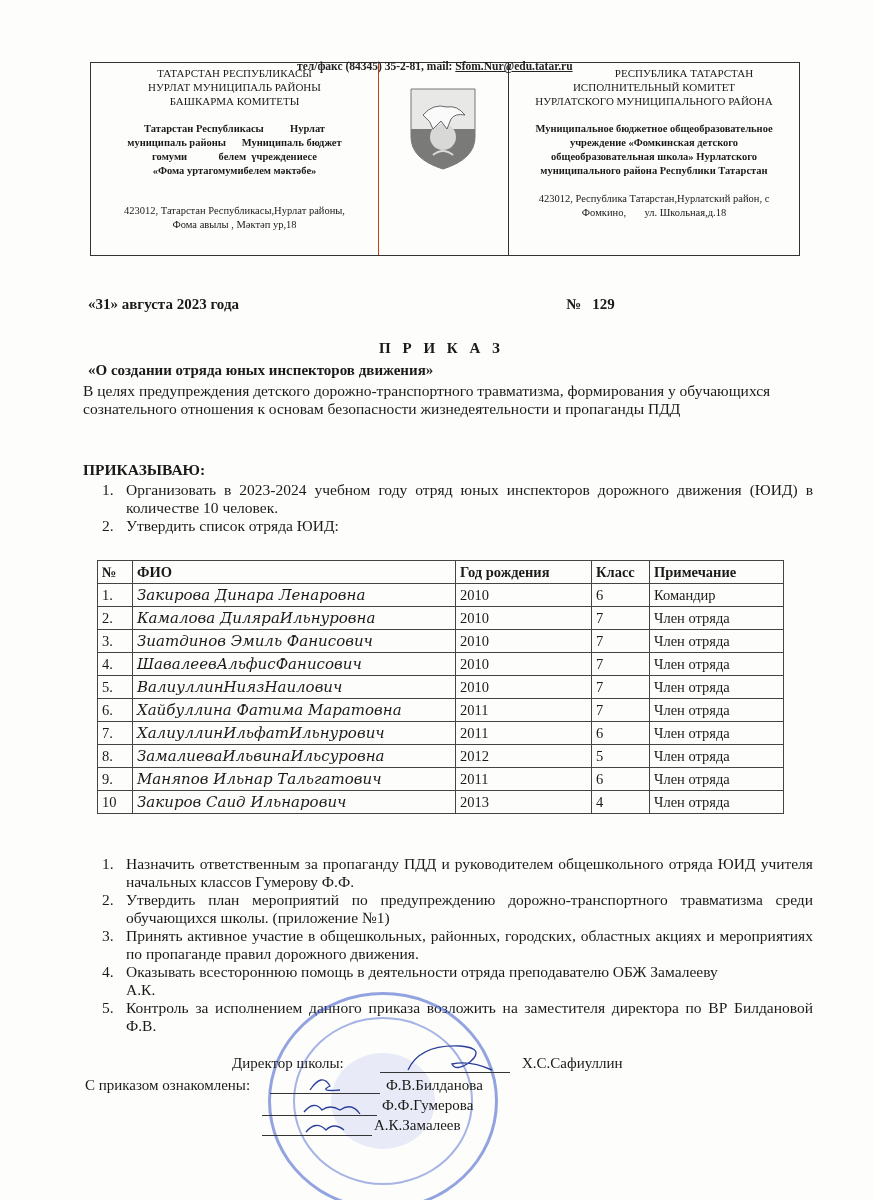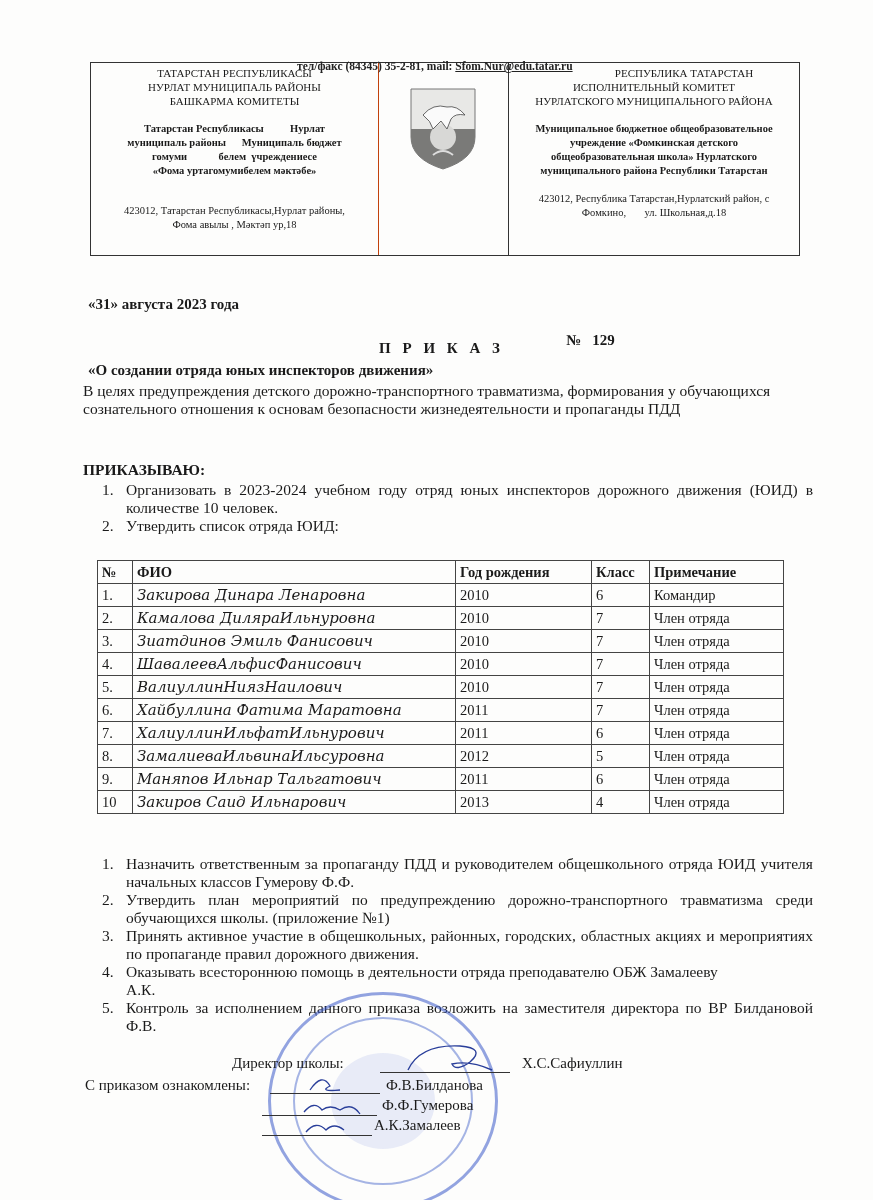--- a/index.html
+++ b/index.html
@@ -17,21 +17,21 @@
   .hdr-line { font-size:11px; line-height:14px; }
   .hdr-bold { font-size:10.5px; line-height:14px; font-weight:bold; }
   .hdr-addr { font-size:10.5px; line-height:14px; }
   .contact {
     position:absolute; left:206px; top:-3px; font-size:11.5px; font-weight:bold; white-space:nowrap; color:#222;
   }
   .contact u { text-decoration:underline; }
   .emblem { position:absolute; left:28px; top:22px; width:72px; height:86px; }
   
   .date { left:88px; top:296px; font-size:15px; font-weight:bold; }
-  .num { left:566px; top:296px; font-size:15px; font-weight:bold;margin-top:36px; }
+  .num { left:566px; top:296px; font-size:15px; font-weight:bold; }
   .order-title { left:0; width:873px; text-align:center; top:340px; font-size:15px; font-weight:bold; letter-spacing:4px; padding-left:0; }
   .order-title span { display:inline-block; margin-left:10px; }
   .order-sub { left:88px; top:362px; font-size:15px; font-weight:bold; }
   .preamble { left:83px; top:382px; width:740px; font-size:15.5px; line-height:18px; }
   .orders-head { left:83px; top:461px; font-size:15.5px; font-weight:bold; }
   .list { left:98px; width:715px; font-size:15.5px; line-height:18px; }
   .li { position:relative; padding-left:28px; text-align:justify; }
   .li .n { position:absolute; left:4px; top:0; }
   
   table.roster { position:absolute; left:97px; top:560px; border-collapse:collapse; font-size:16px; }

